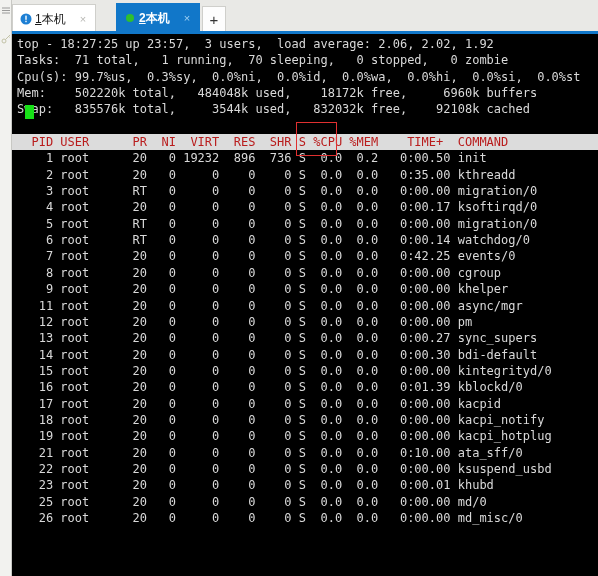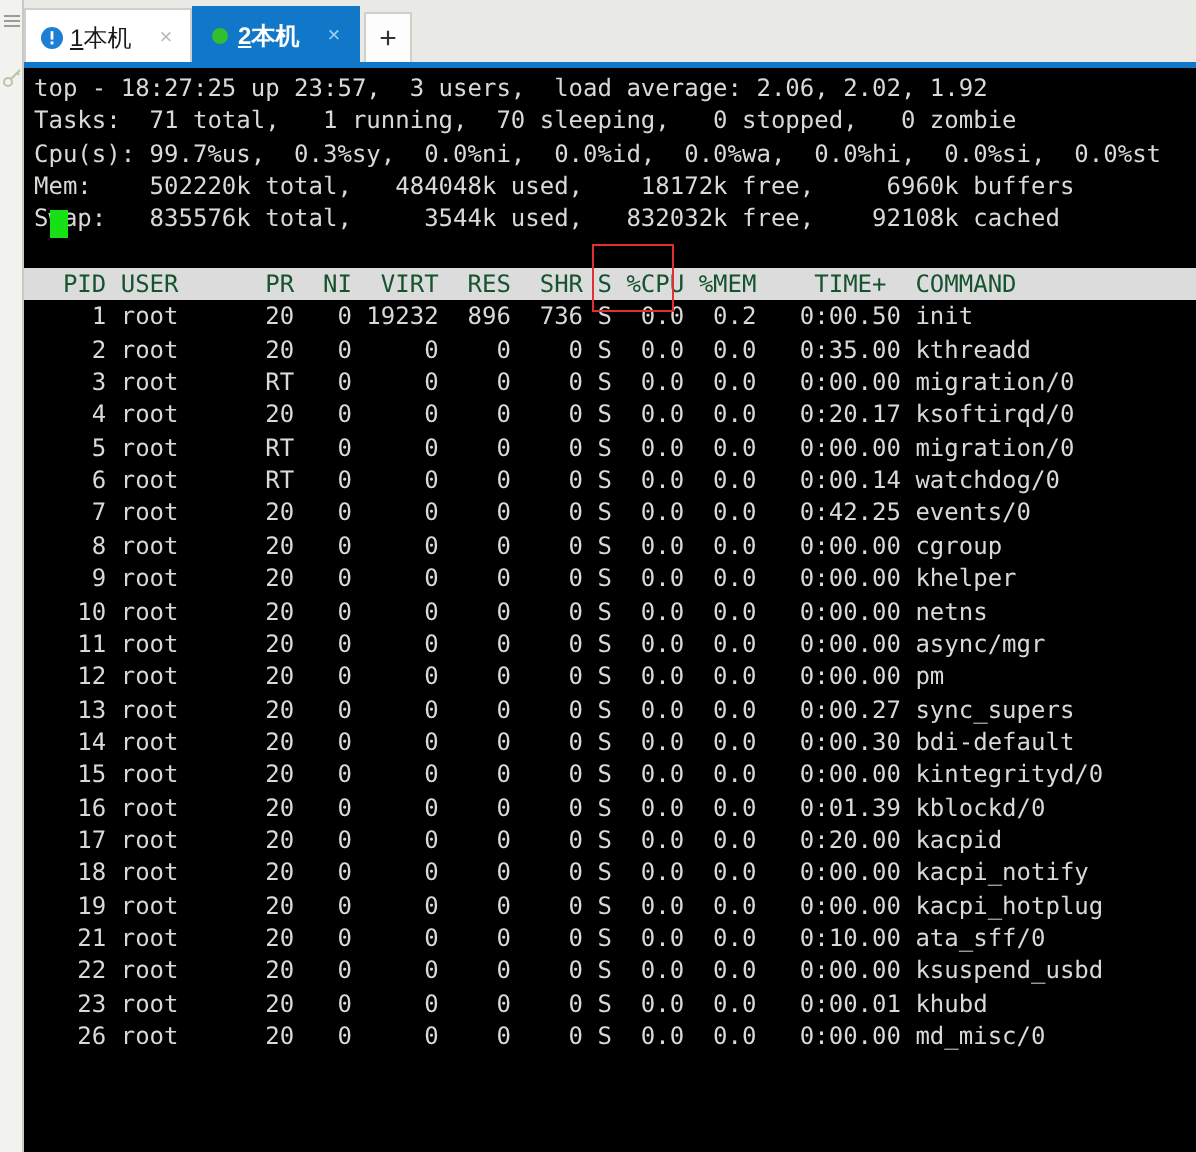--- a/index.html
+++ b/index.html
@@ -84,20 +84,21 @@
     color: #1a1a1a;
     width: 84px;
   }
   .tab.active {
     background: #1177c9;
     border: 1px solid #1177c9;
     border-bottom: none;
     color: #ffffff;
     width: 84px;
     height: 29px;
+    margin-left: 20px;
   }
   .tab-icon {
     width: 12px; height: 12px;
     flex: 0 0 12px;
     display: block;
   }
   .tab-icon svg { display: block; }
   .tab-label {
     white-space: nowrap;
     font-size: 12px;
@@ -152,21 +153,21 @@
     font-size: 12px;
     line-height: 16.35px;
     color: #d9d9d9;
     white-space: pre;
     letter-spacing: 0px;
     height: 16.35px;
   }
   .tline.blank { color: transparent; }
   .tline.header-row {
     background: #dcdcdc;
-    color: #14532d;
+    color: #b91c1c;
     width: 586px;
     margin-left: -5px;
     padding-left: 5px;
     box-sizing: border-box;
   }
 
   
   .cursor-block {
     position: absolute;
     left: 13px;
@@ -253,39 +254,39 @@
       <div class="tline">Cpu(s): 99.7%us,  0.3%sy,  0.0%ni,  0.0%id,  0.0%wa,  0.0%hi,  0.0%si,  0.0%st</div>
       <div class="tline">Mem:    502220k total,   484048k used,    18172k free,     6960k buffers</div>
       <div class="tline">Swap:   835576k total,     3544k used,   832032k free,    92108k cached</div>
       <div class="tline blank">&nbsp;</div>
       <div class="tline header-row">  PID USER      PR  NI  VIRT  RES  SHR S %CPU %MEM    TIME+  COMMAND</div>
 
       <div id="rows">
           <div class="tline">    1 root      20   0 19232  896  736 S  0.0  0.2   0:00.50 init</div>
           <div class="tline">    2 root      20   0     0    0    0 S  0.0  0.0   0:35.00 kthreadd</div>
           <div class="tline">    3 root      RT   0     0    0    0 S  0.0  0.0   0:00.00 migration/0</div>
-          <div class="tline">    4 root      20   0     0    0    0 S  0.0  0.0   0:20.17 ksoftirqd/0</div>
+          <div class="tline">    4 root      20   0     0    0    0 S  0.0  0.0   0:00.17 ksoftirqd/0</div>
           <div class="tline">    5 root      RT   0     0    0    0 S  0.0  0.0   0:00.00 migration/0</div>
           <div class="tline">    6 root      RT   0     0    0    0 S  0.0  0.0   0:00.14 watchdog/0</div>
           <div class="tline">    7 root      20   0     0    0    0 S  0.0  0.0   0:42.25 events/0</div>
           <div class="tline">    8 root      20   0     0    0    0 S  0.0  0.0   0:00.00 cgroup</div>
           <div class="tline">    9 root      20   0     0    0    0 S  0.0  0.0   0:00.00 khelper</div>
-          <div class="tline">   10 root      20   0     0    0    0 S  0.0  0.0   0:00.00 netns</div>
           <div class="tline">   11 root      20   0     0    0    0 S  0.0  0.0   0:00.00 async/mgr</div>
           <div class="tline">   12 root      20   0     0    0    0 S  0.0  0.0   0:00.00 pm</div>
           <div class="tline">   13 root      20   0     0    0    0 S  0.0  0.0   0:00.27 sync_supers</div>
           <div class="tline">   14 root      20   0     0    0    0 S  0.0  0.0   0:00.30 bdi-default</div>
           <div class="tline">   15 root      20   0     0    0    0 S  0.0  0.0   0:00.00 kintegrityd/0</div>
           <div class="tline">   16 root      20   0     0    0    0 S  0.0  0.0   0:01.39 kblockd/0</div>
-          <div class="tline">   17 root      20   0     0    0    0 S  0.0  0.0   0:20.00 kacpid</div>
+          <div class="tline">   17 root      20   0     0    0    0 S  0.0  0.0   0:00.00 kacpid</div>
           <div class="tline">   18 root      20   0     0    0    0 S  0.0  0.0   0:00.00 kacpi_notify</div>
           <div class="tline">   19 root      20   0     0    0    0 S  0.0  0.0   0:00.00 kacpi_hotplug</div>
           <div class="tline">   21 root      20   0     0    0    0 S  0.0  0.0   0:10.00 ata_sff/0</div>
           <div class="tline">   22 root      20   0     0    0    0 S  0.0  0.0   0:00.00 ksuspend_usbd</div>
           <div class="tline">   23 root      20   0     0    0    0 S  0.0  0.0   0:00.01 khubd</div>
+          <div class="tline">   25 root      20   0     0    0    0 S  0.0  0.0   0:00.00 md/0</div>
           <div class="tline">   26 root      20   0     0    0    0 S  0.0  0.0   0:00.00 md_misc/0</div>
         </div>
 
       <div class="cursor-block"></div>
       <div class="cpu-highlight"></div>
     </div>
   </div>
 
 </div>
 

